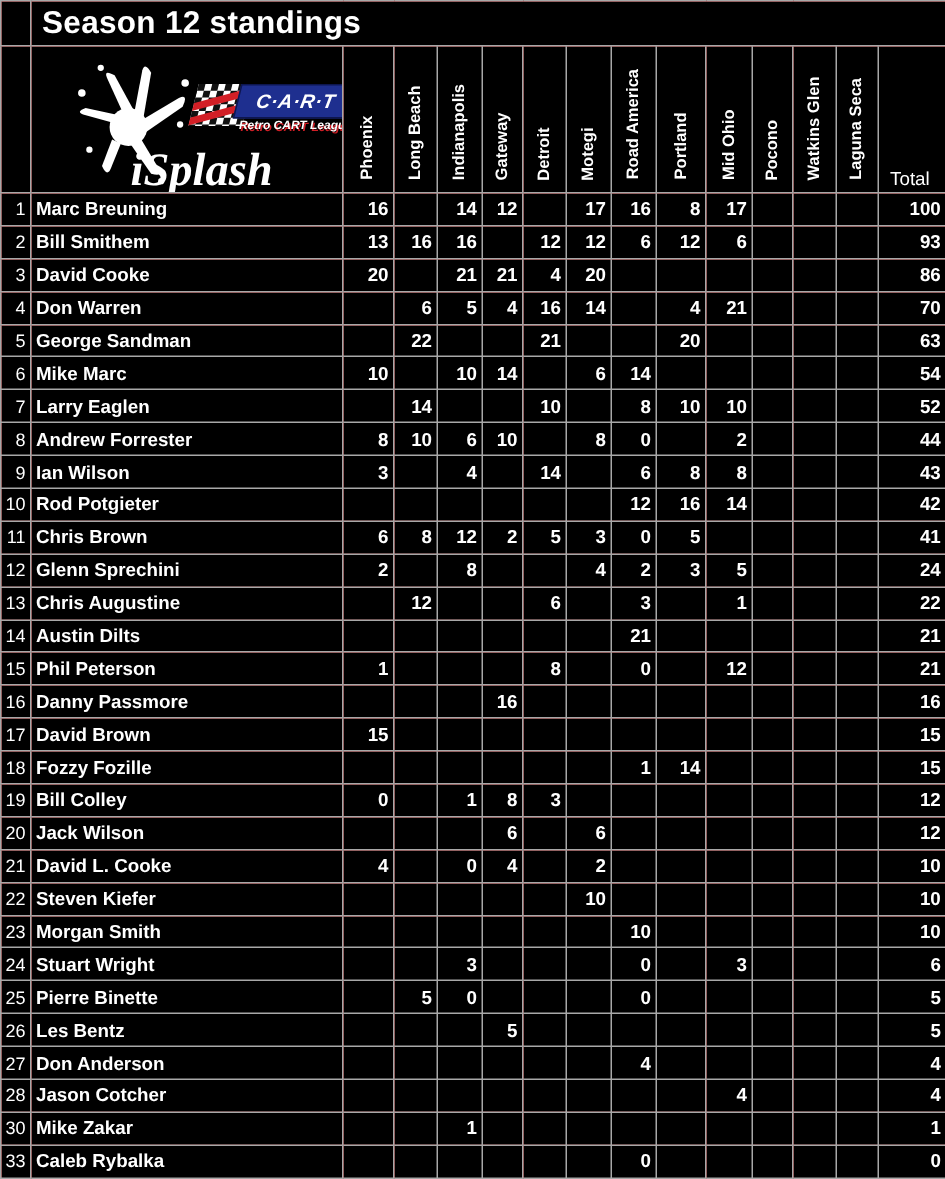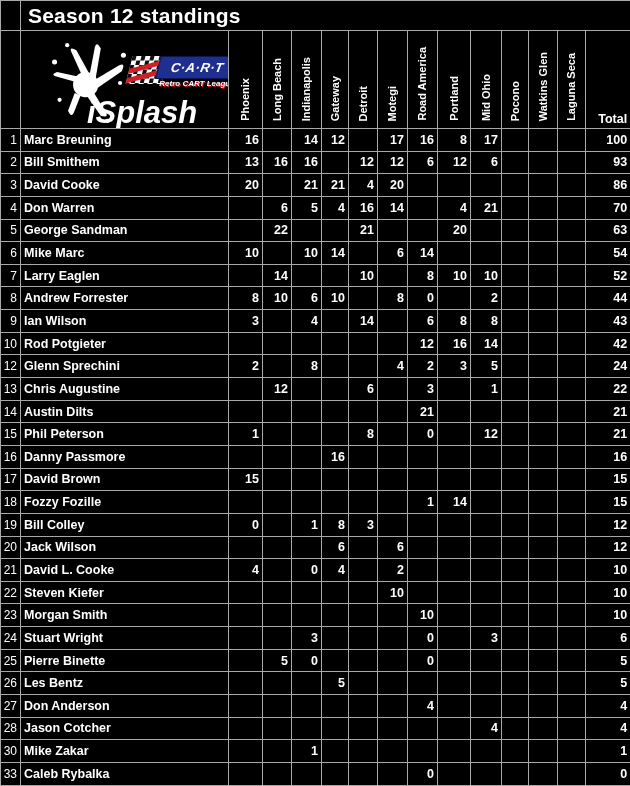--- a/index.html
+++ b/index.html
@@ -10,22 +10,22 @@
   table{width:630px;height:786px;border-collapse:collapse;table-layout:fixed;}
   td,th{border:1px solid #a8a8a8;background:#000;padding:0;overflow:hidden;
         font-family:"Liberation Sans",sans-serif;color:#fff;}
   tr.title-row{height:30px;}
   tr.header-row{height:98px;}
   td.title-cell{font-size:21px;font-weight:700;text-align:left;padding-left:7px;
                 white-space:nowrap;letter-spacing:0.2px;}
   th.hcell{vertical-align:bottom;text-align:center;padding-bottom:3px;}
   .hlabel{display:inline-block;writing-mode:vertical-rl;transform:rotate(180deg);
           font-size:11px;font-weight:700;white-space:nowrap;line-height:1;}
-  th.total-hcell{vertical-align:bottom;text-align:right;font-size:12.5px;
-                 font-weight:700;padding:0 3px 2px 0;}
+  th.total-hcell{vertical-align:bottom;font-size:12.5px;
+                 font-weight:400;padding:0 3px 2px 0;}
   td.num{ text-align:right;font-size:12px;font-weight:400;padding-right:3px;}
   td.name{text-align:left; font-size:12.5px;font-weight:700;padding-left:3px;white-space:nowrap;}
   td.pts{ text-align:right;font-size:12.5px;font-weight:700;padding-right:3px;}
   td.tot{ text-align:right;font-size:12.5px;font-weight:700;padding-right:3px;}
 
   
   td.logo-cell{position:relative;}
   .logo-wrap{position:absolute;inset:0;}
   .splash-svg{position:absolute;left:26px;top:8px;width:84px;height:88px;}
   .emblem{position:absolute;left:108px;top:22px;width:112px;height:36px;}
@@ -39,21 +39,21 @@
   .swoosh2{left:-4px;top:17px;}
   .cart-box{position:absolute;left:29px;top:3px;width:76px;height:21px;
         transform:skewX(-14deg);background:#1e2f8f;border:1px solid #0d1650;
         display:flex;align-items:center;justify-content:center;}
   .cart-text{font-style:italic;font-weight:700;font-size:13px;color:#fff;
         letter-spacing:0.5px;transform:skewX(4deg);white-space:nowrap;}
   .league-text{position:absolute;left:22px;top:26px;width:92px;text-align:center;
         font-style:italic;font-weight:700;font-size:8px;color:#fff;white-space:nowrap;
         text-shadow:1px 1px 0 #d21f26;}
   .brand-text{position:absolute;left:66px;bottom:-3px;
-        font-family:Liberation Sans, sans-serif;
+        font-family:Liberation Serif, serif;
         font-style:italic;font-weight:700;font-size:31px;color:#fff;white-space:nowrap;}
 </style>
 </head>
 <body>
 
 <div class="sheet">
   <table>
     <colgroup>
       <col style="width:20px">
         <col style="width:208px">
@@ -300,20 +300,38 @@
           <td class="pts"></td>
           <td class="pts">12</td>
           <td class="pts">16</td>
           <td class="pts">14</td>
           <td class="pts"></td>
           <td class="pts"></td>
           <td class="pts"></td>
           <td class="tot">42</td>
   </tr>
         <tr>
+    <td class="num">11</td>
+    <td class="name">Chris Brown</td>
+
+    <td class="pts">6</td>
+          <td class="pts">8</td>
+          <td class="pts">12</td>
+          <td class="pts">2</td>
+          <td class="pts">5</td>
+          <td class="pts">3</td>
+          <td class="pts">0</td>
+          <td class="pts">5</td>
+          <td class="pts"></td>
+          <td class="pts"></td>
+          <td class="pts"></td>
+          <td class="pts"></td>
+          <td class="tot">41</td>
+  </tr>
+        <tr>
     <td class="num">12</td>
     <td class="name">Glenn Sprechini</td>
 
     <td class="pts">2</td>
           <td class="pts"></td>
           <td class="pts">8</td>
           <td class="pts"></td>
           <td class="pts"></td>
           <td class="pts">4</td>
           <td class="pts">2</td>

